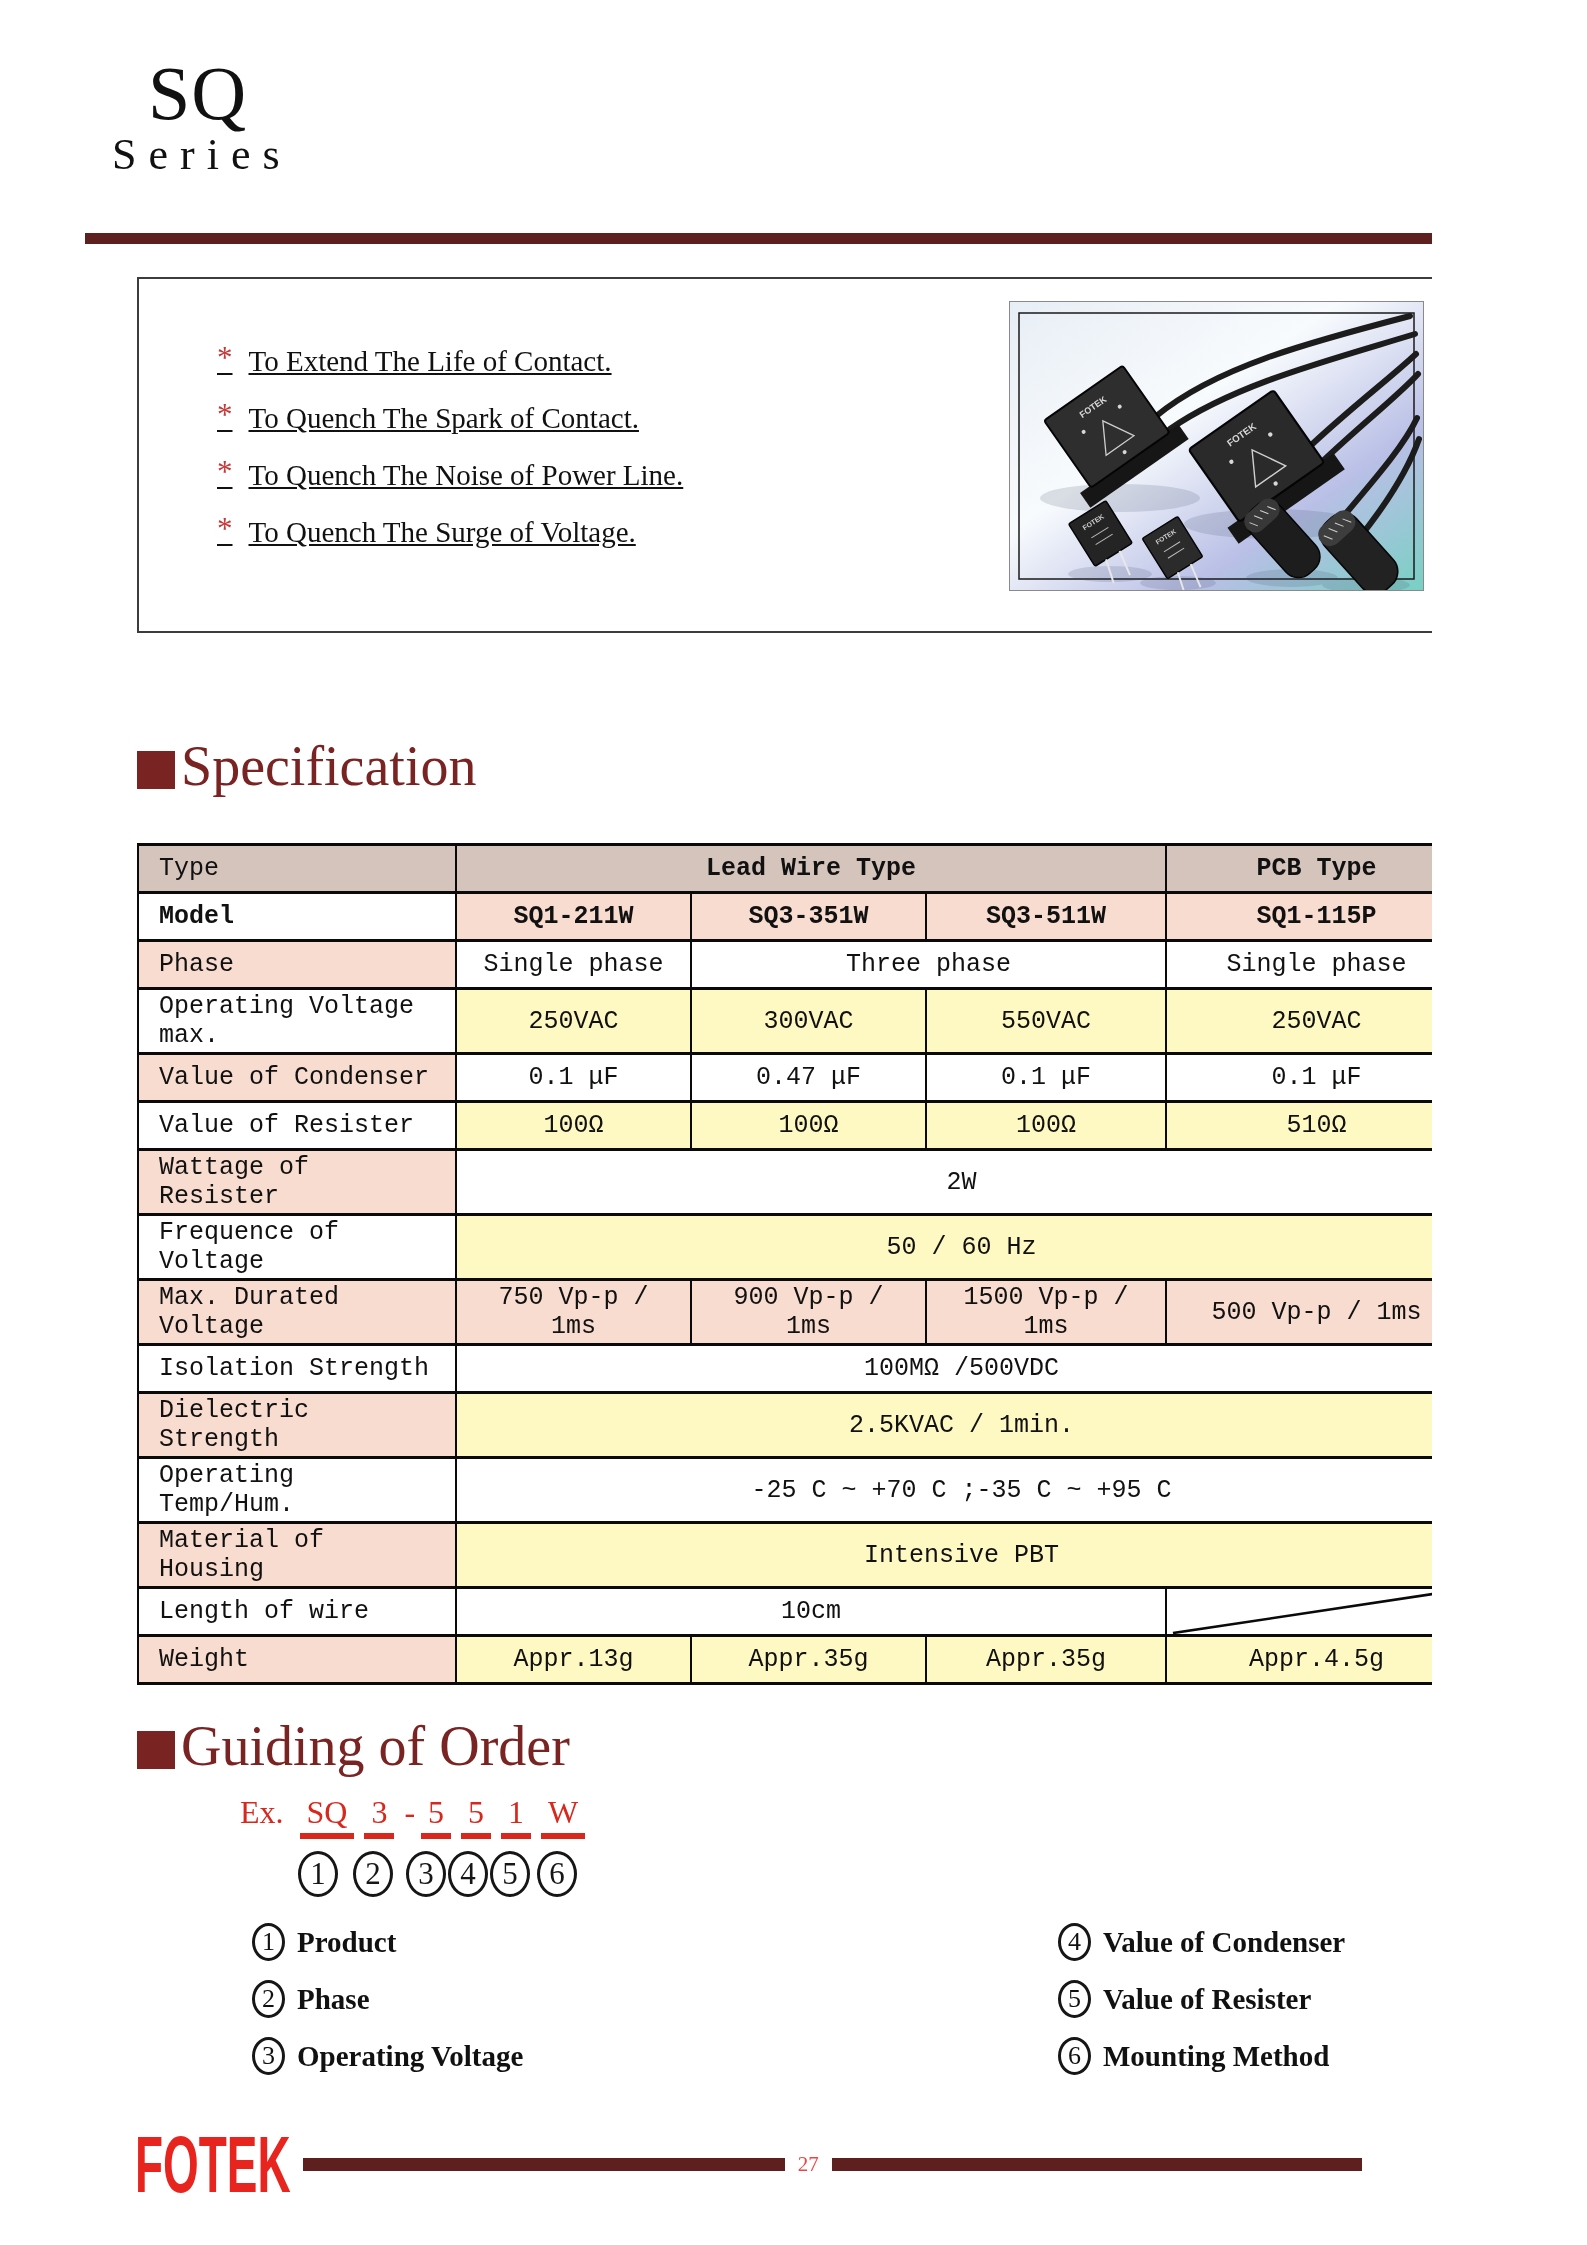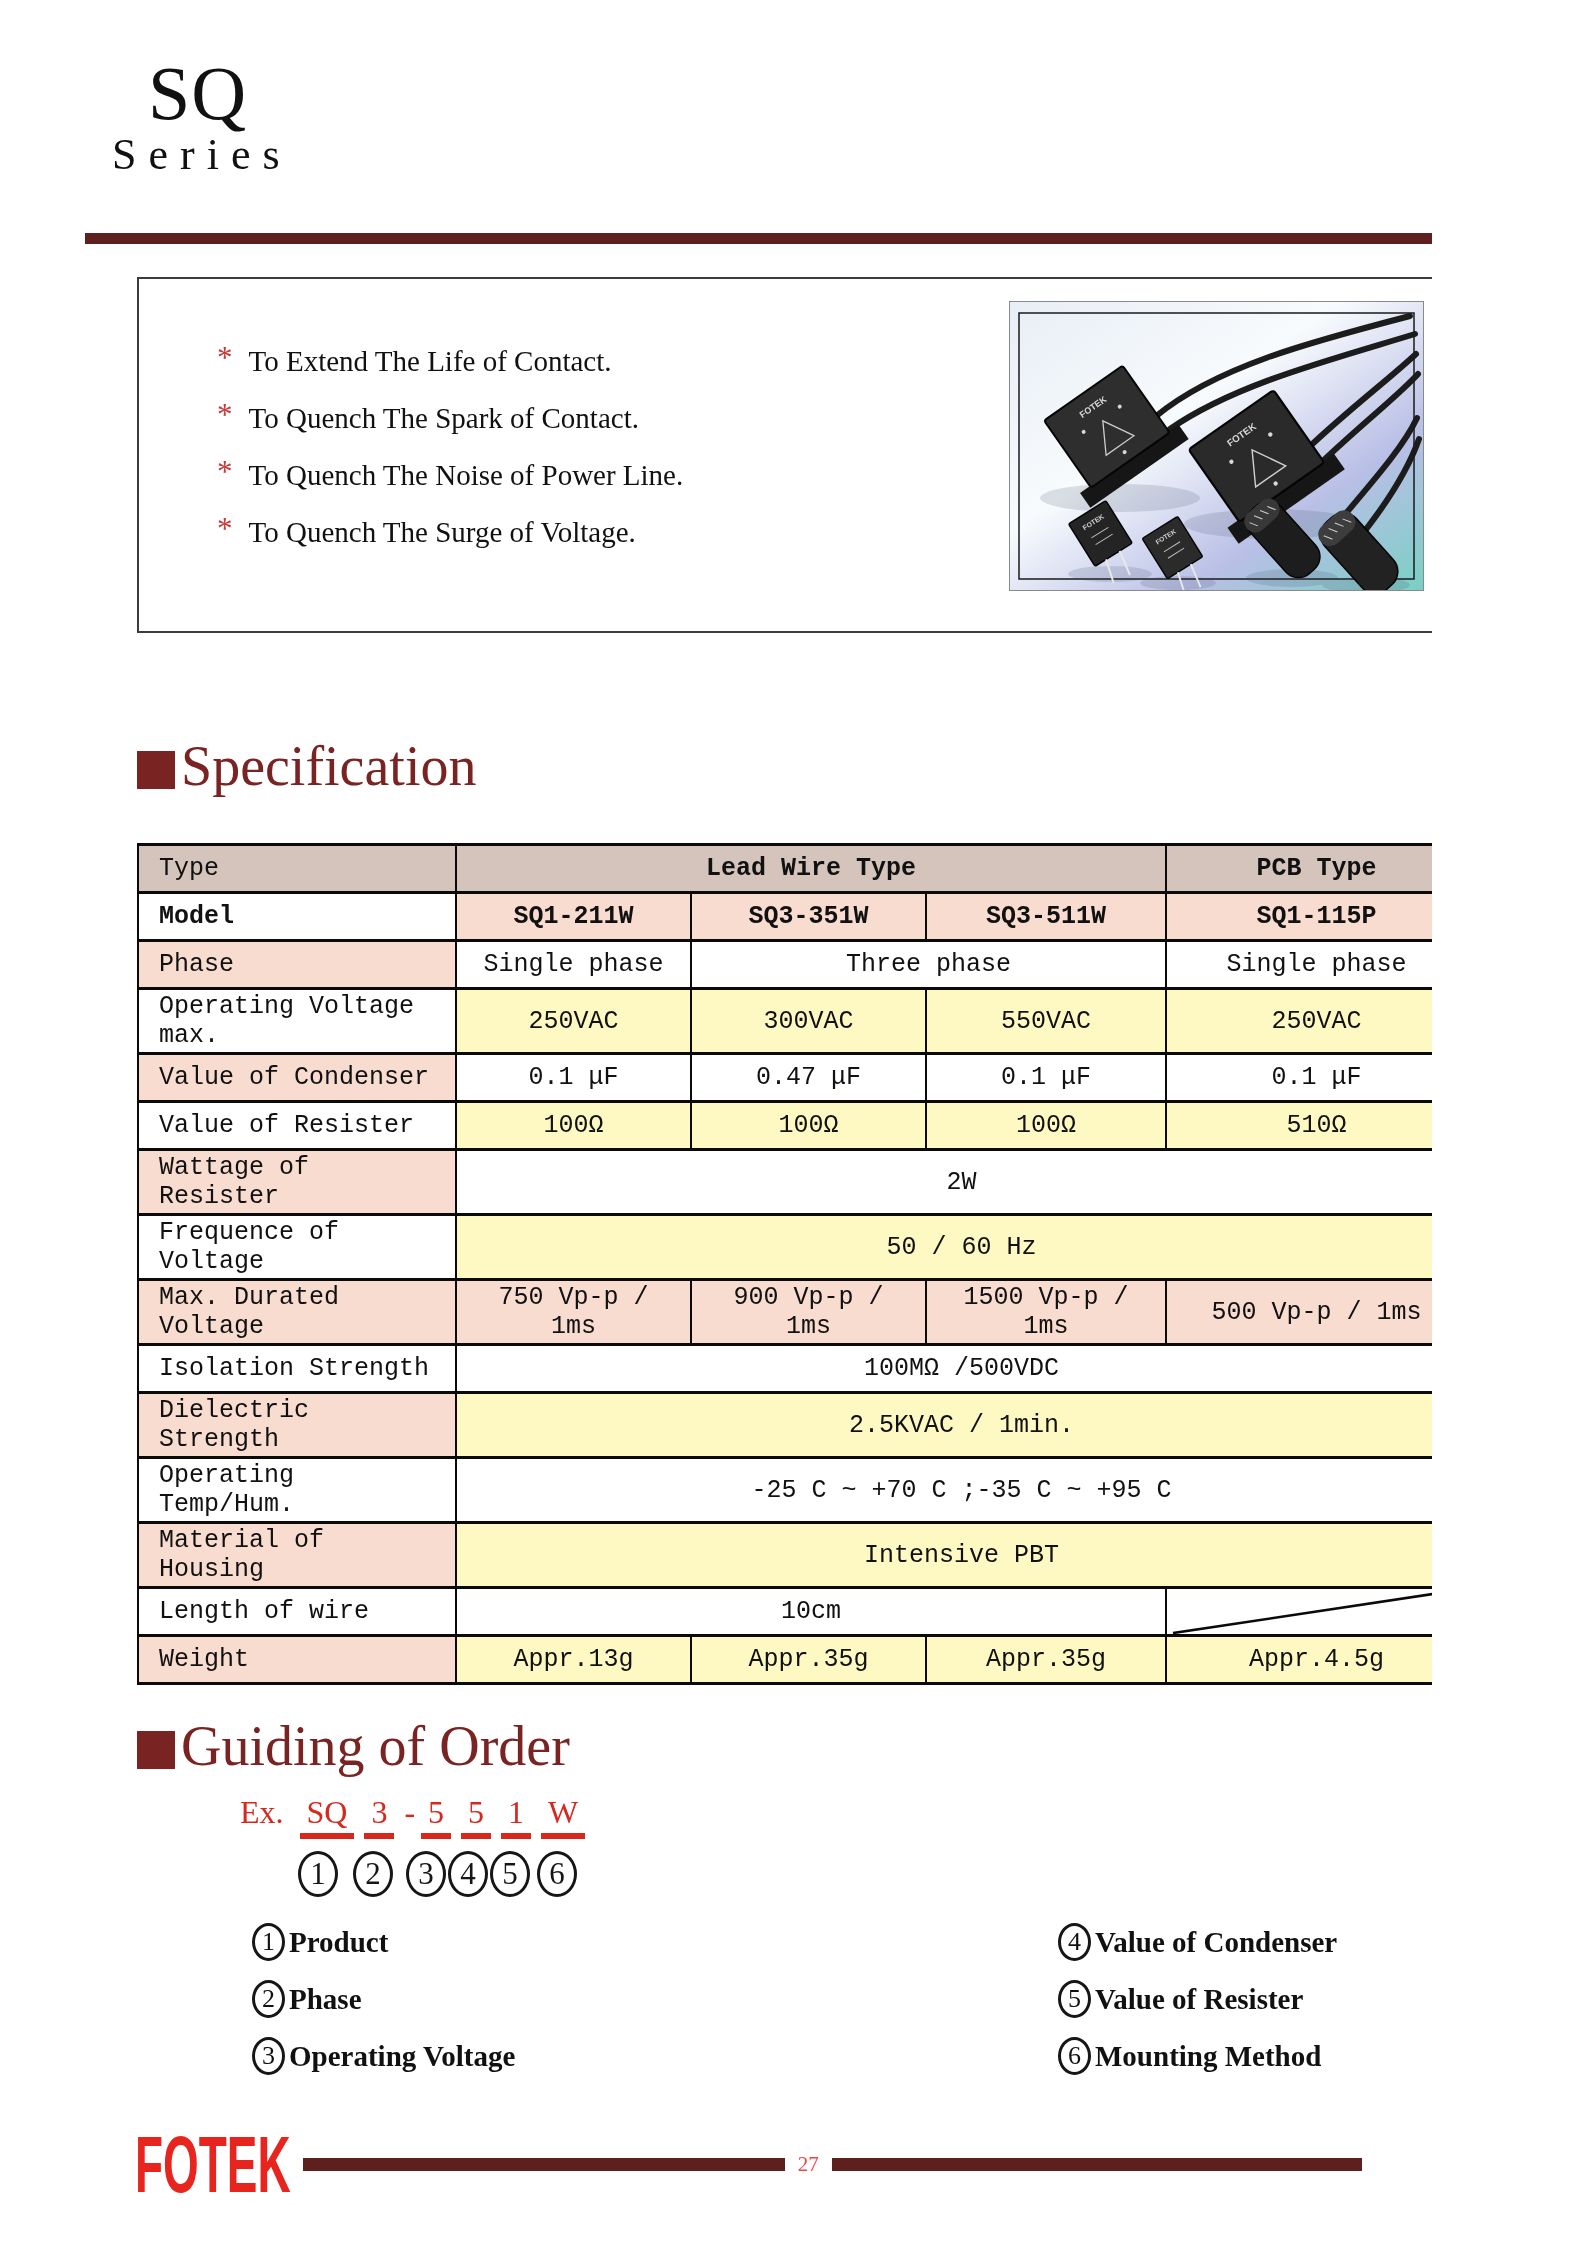--- a/index.html
+++ b/index.html
@@ -19,21 +19,21 @@
   }
   .header-rule {
     position:absolute; left:85px; top:233px; width:1432px; height:11px; background:#5e1f1f;
   }
 
   
   .feature-box {
     position:absolute; left:137px; top:277px; width:1329px; height:356px;
     border:2px solid #3c3c3c; background:#fff;
   }
-  .feature-list { list-style:none; padding:64px 7px 0 78px; }
+  .feature-list { list-style:none; padding:64px 7px 0 78px;text-decoration:underline; }
   .feature-list li { font-size:29px; margin-bottom:21px; white-space:nowrap; }
   .star { color:#c53838; font-size:31px; margin-right:16px; position:relative; top:-3px; }
   .photo-frame {
     position:absolute; top:22px; right:40px; width:415px; height:290px;
     border:1px solid #8a8a8a;
   }
   .photo-frame svg { display:block; }
 
   
   .section-heading {
@@ -85,21 +85,21 @@
 
   .legend-col { position:absolute; top:1922px; list-style:none; }
   #legend-left  { left:252px; }
   #legend-right { left:1058px; }
   .legend-col li { display:flex; align-items:center; margin-bottom:17px; height:40px; }
   .legend-circle {
     width:33px; height:38px; border:3px solid #161616; border-radius:50%;
     display:flex; align-items:center; justify-content:center;
     font-size:26px; flex:0 0 auto; background:#fff;
   }
-  .legend-label { font-size:29px; font-weight:bold; margin-left:4px; white-space:nowrap; }
+  .legend-label { font-size:29px; font-weight:bold; margin-left:12px; white-space:nowrap; }
 
   
   .footer {
     position:absolute; left:135px; right:70px; top:2120px; height:88px;
     display:flex; align-items:center;
   }
   .fotek-logo {
     font-family:"Liberation Sans", sans-serif; font-weight:900; font-size:56px;
     color:#e8241e; transform:scale(0.82,1.42); transform-origin:left center;
     letter-spacing:0px; flex:0 0 auto; margin-right:-22px;

